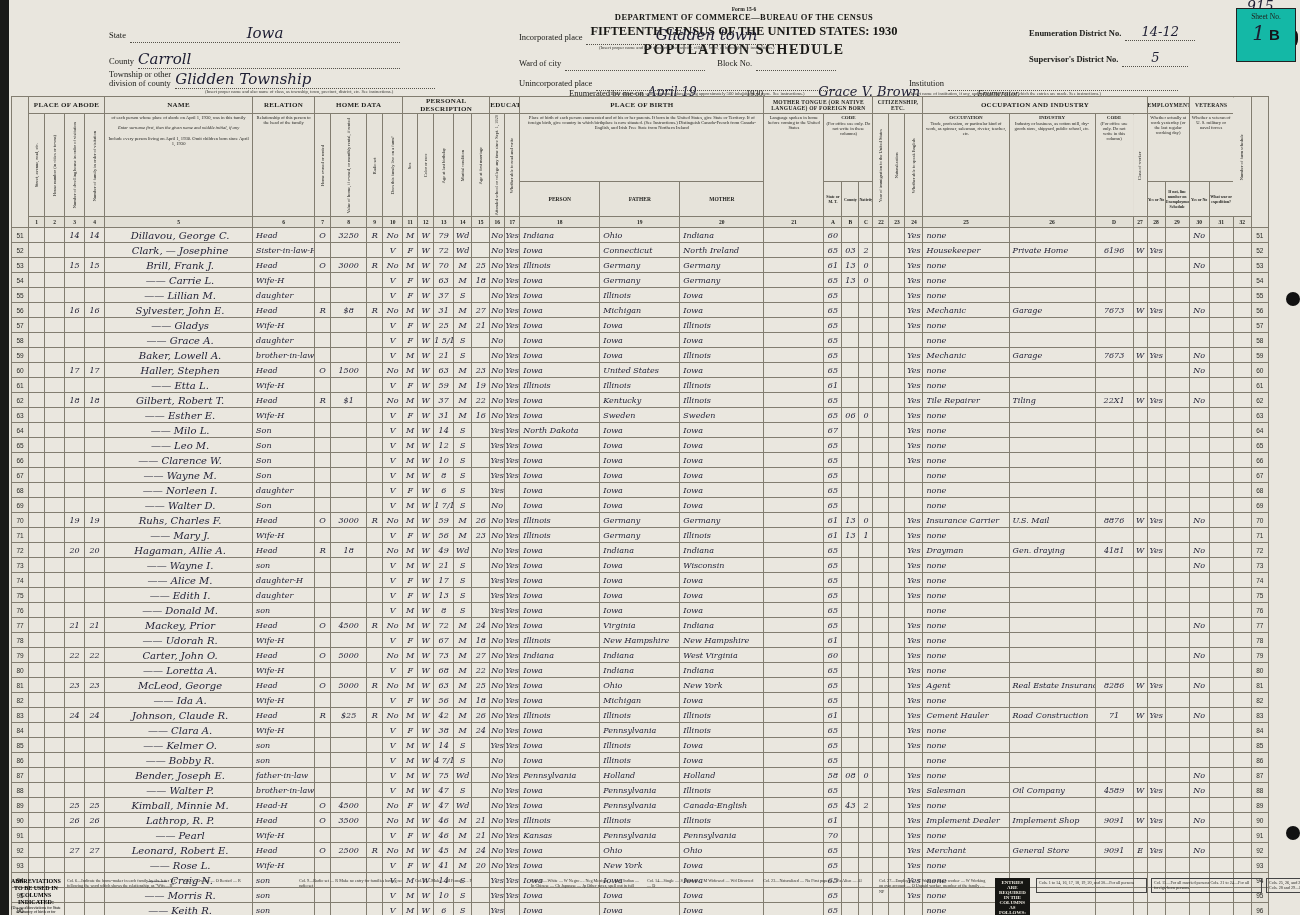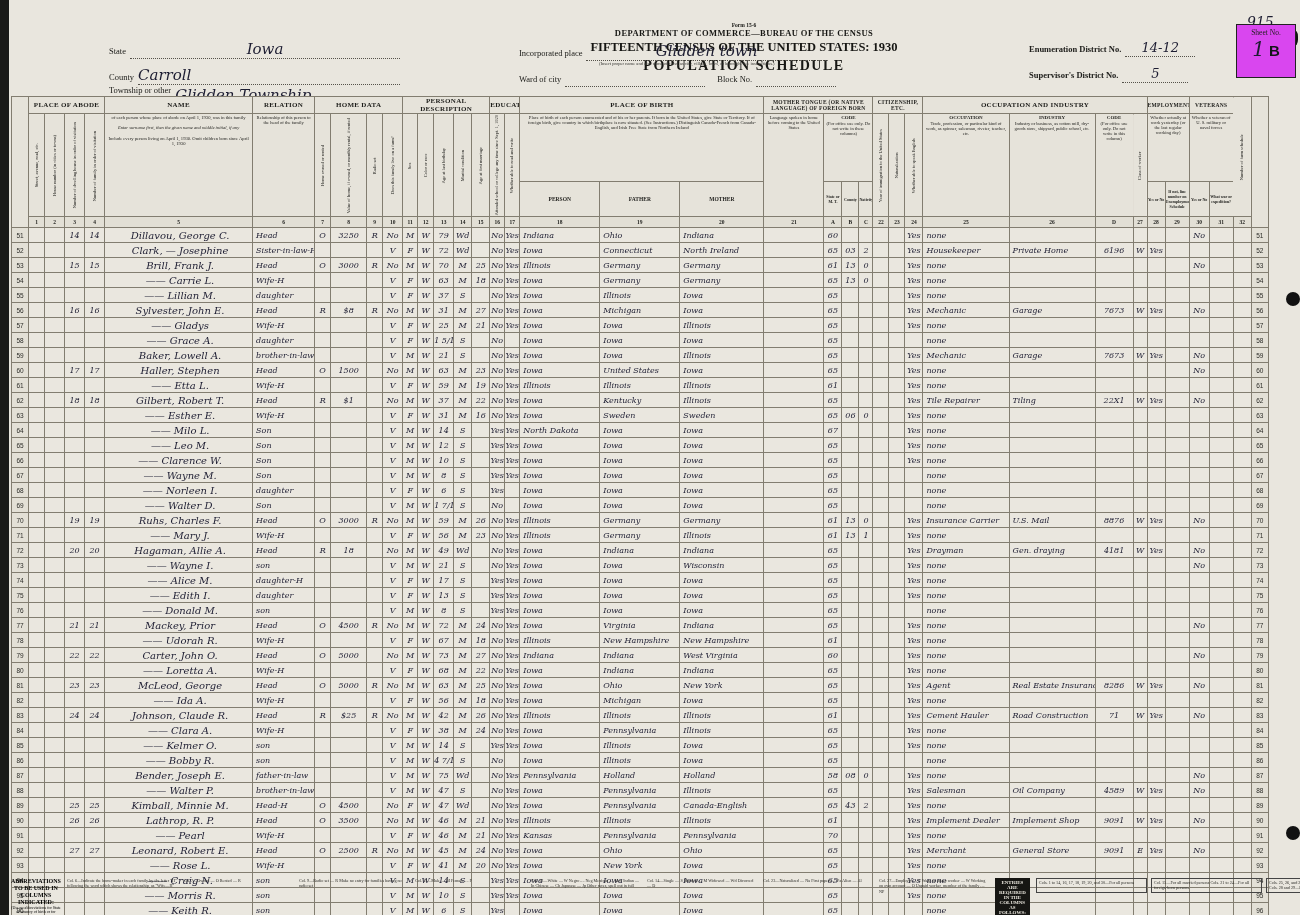--- a/index.html
+++ b/index.html
@@ -2,33 +2,33 @@
 <html><head>
 <meta charset="utf-8">
 <style>
   html,body{margin:0;padding:0;}
   body{width:1300px;height:915px;background:#b8b4aa;font-family:"Liberation Serif",serif;overflow:hidden;position:relative;}
   .paper{position:absolute;left:0;top:0;width:1300px;height:915px;background:#e9e6de;}
   .edge{position:absolute;left:0;top:0;width:9px;height:915px;background:#1a1a18;}
   .hole{position:absolute;right:0;width:14px;height:14px;background:#111;border-radius:50%;}
   .corner-blob{position:absolute;right:2px;top:30px;width:10px;height:16px;background:#111;border-radius:40%;}
   
-  .hdr{position:absolute;left:9px;top:16px;width:1291px;height:96px;}
+  .hdr{position:absolute;left:9px;top:0;width:1291px;height:96px;}
   .lbl{font-size:8.5px;color:#20201d;}
   .tiny{font-size:4.6px;color:#3a3a36;line-height:1.1;}
   .rule{border-bottom:1px dotted #55524a;}
   .hw{font-family:"DejaVu Serif",serif;font-style:italic;color:#1d1d32;}
   .hw-big{font-size:15px;}
   .hdr-field{position:absolute;white-space:nowrap;}
   .titleblock{position:absolute;left:520px;top:6px;width:430px;text-align:center;color:#171714;}
   .form-no{font-size:5.5px;font-weight:bold;}
   .dept{font-size:8.5px;font-weight:bold;letter-spacing:.4px;}
   .census{font-size:12.5px;font-weight:bold;margin-top:2px;}
   .sched{font-size:14px;font-weight:bold;letter-spacing:1.5px;margin-top:3px;}
-  .sheetbox{position:absolute;left:1227px;top:8px;width:58px;height:52px;border:1.5px solid #222;background:#d946ef;text-align:center;}
+  .sheetbox{position:absolute;left:1227px;top:8px;width:58px;height:52px;border:1.5px solid #222;background:#14b8a6;text-align:center;}
   .sheetbox .lbl{font-size:7.5px;display:block;margin-top:3px;}
   .sheet-hw{font-size:20px;}
   .sheet-letter{font-size:15px;font-weight:bold;font-family:"Liberation Sans",sans-serif;color:#15151a;}
   .corner-num{position:absolute;left:1238px;top:-2px;font-size:14px;}
   
   table{border-collapse:collapse;table-layout:fixed;position:absolute;left:11px;top:96px;width:1258px;background:#eae7df;}
   th,td{border:1px solid #827d70;padding:0;overflow:hidden;}
   thead th{font-family:"Liberation Serif",serif;color:#1f1f1c;background:#e6e3da;font-weight:bold;vertical-align:middle;text-align:center;}
   .grp{font-size:7px;letter-spacing:.3px;height:13px;}
   .desc{font-size:4.6px;font-weight:normal;line-height:1.12;padding:1px 2px;vertical-align:top;}

